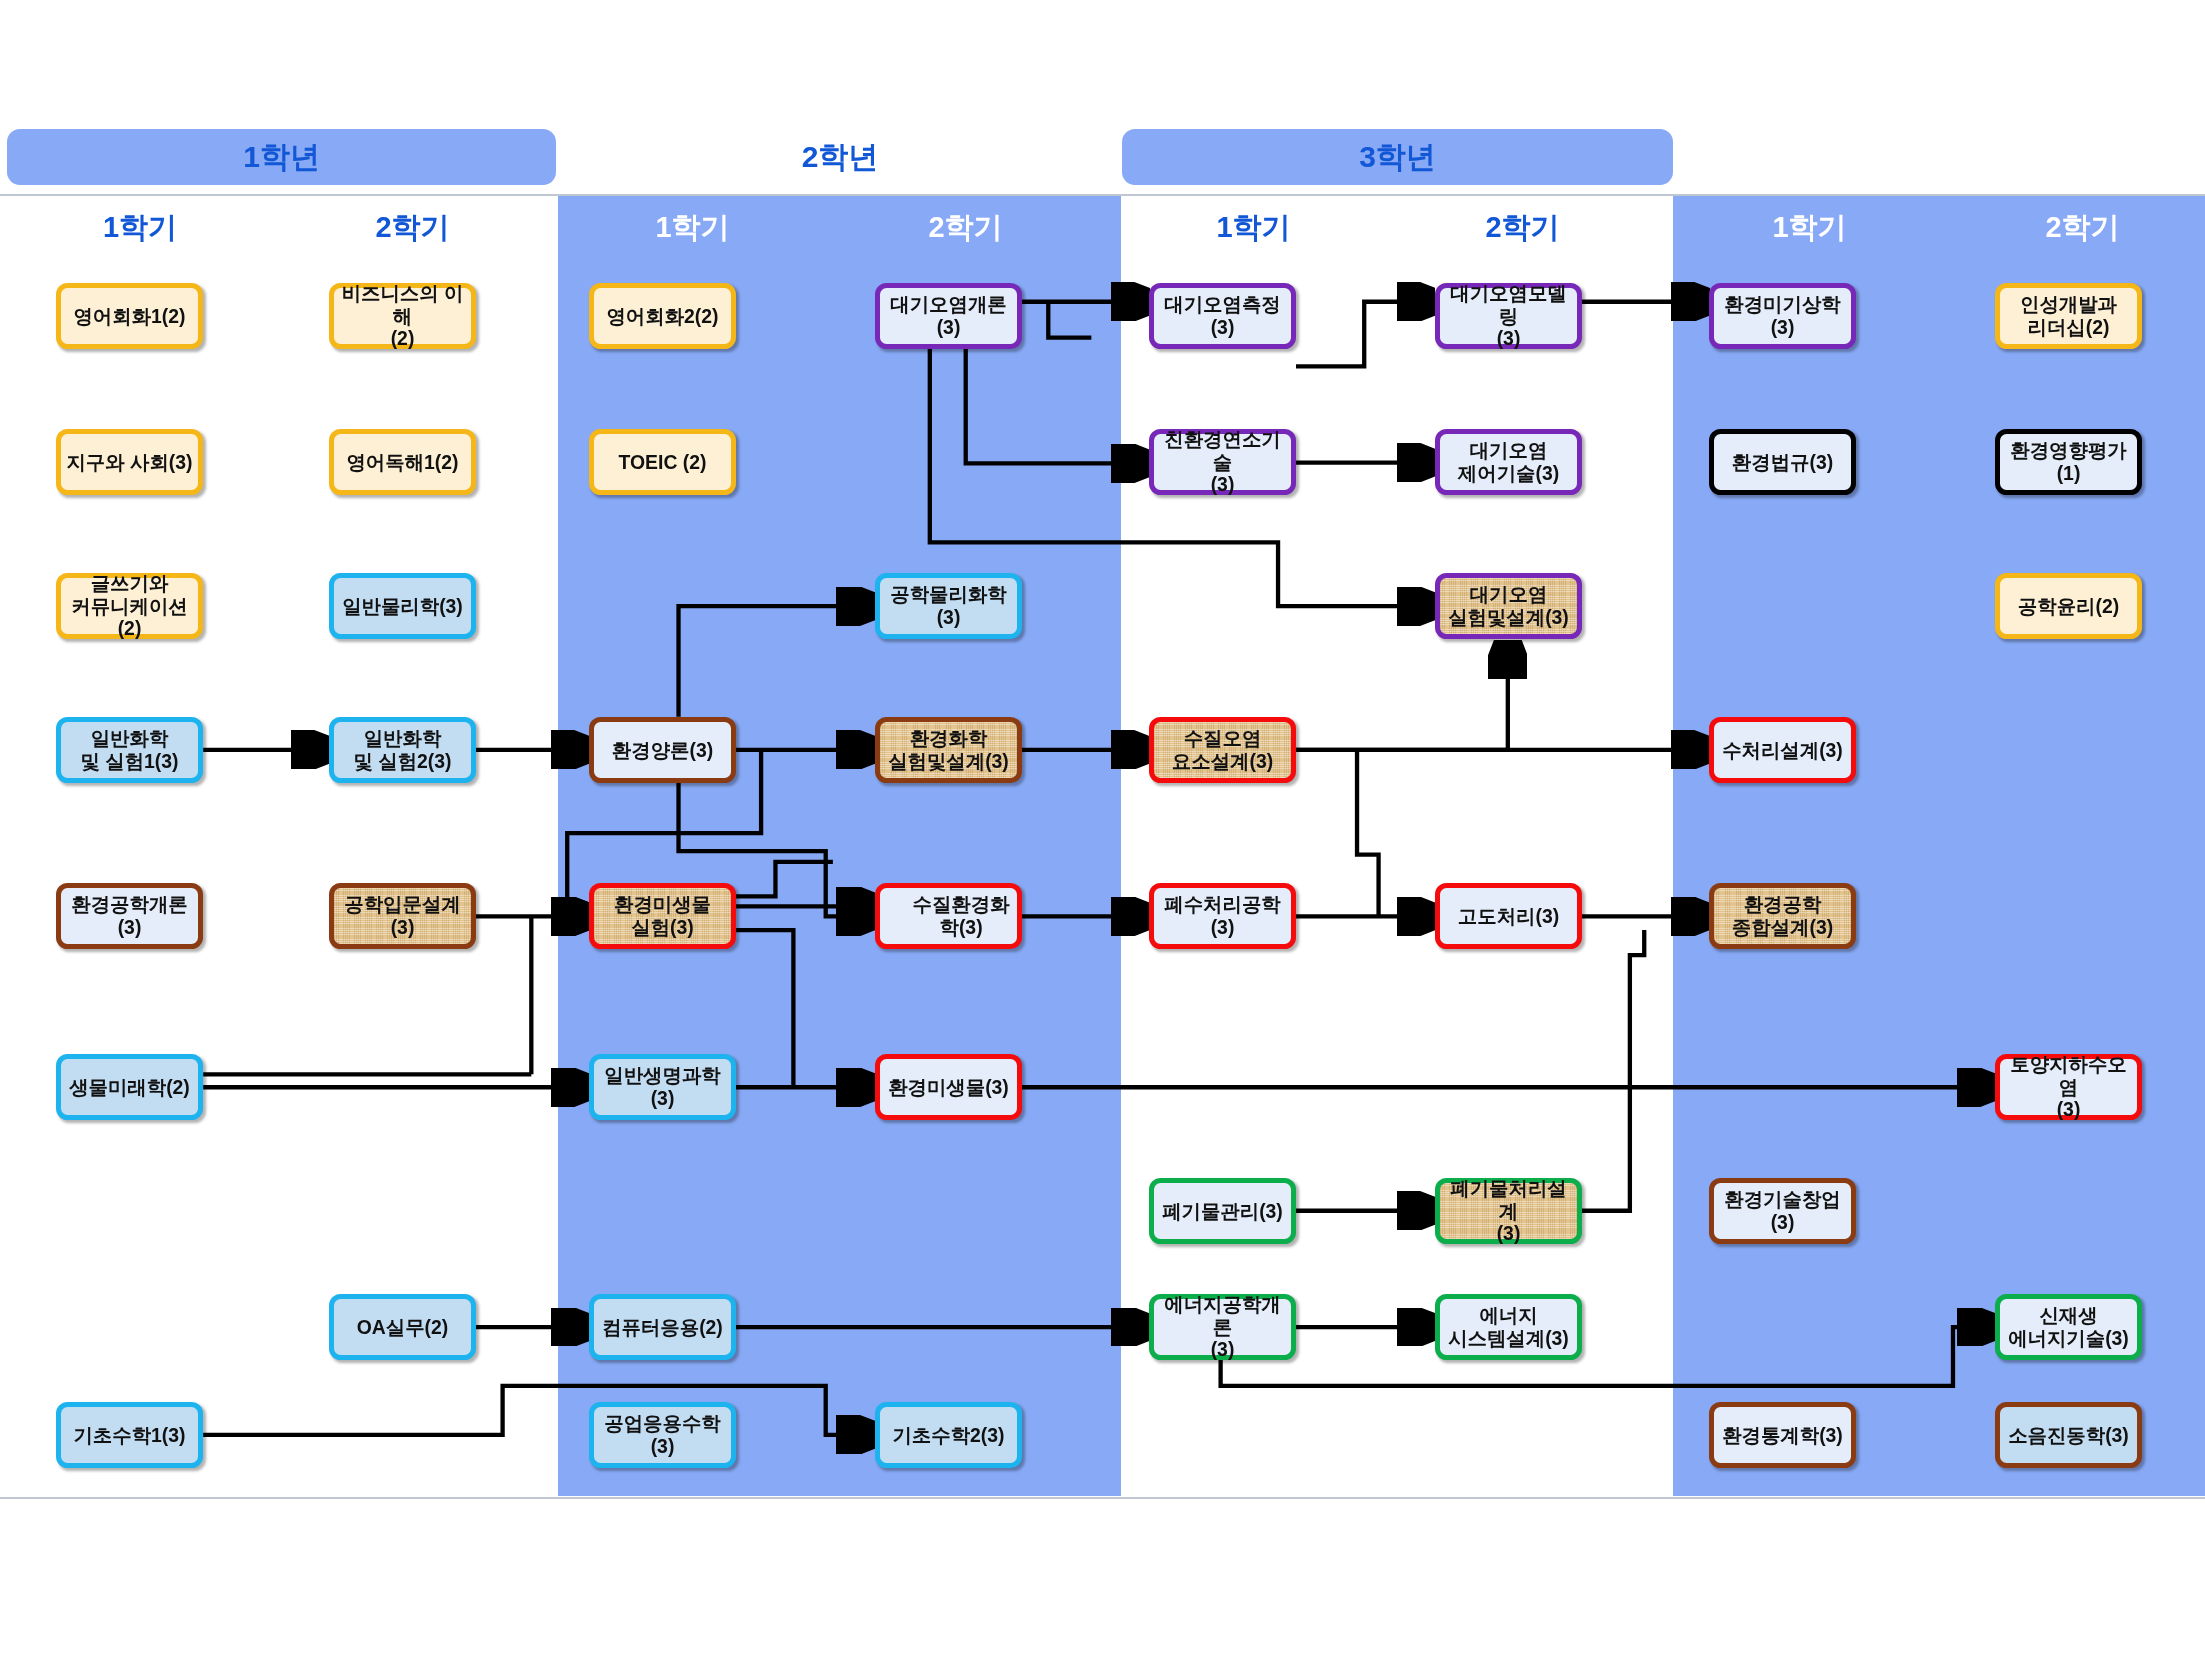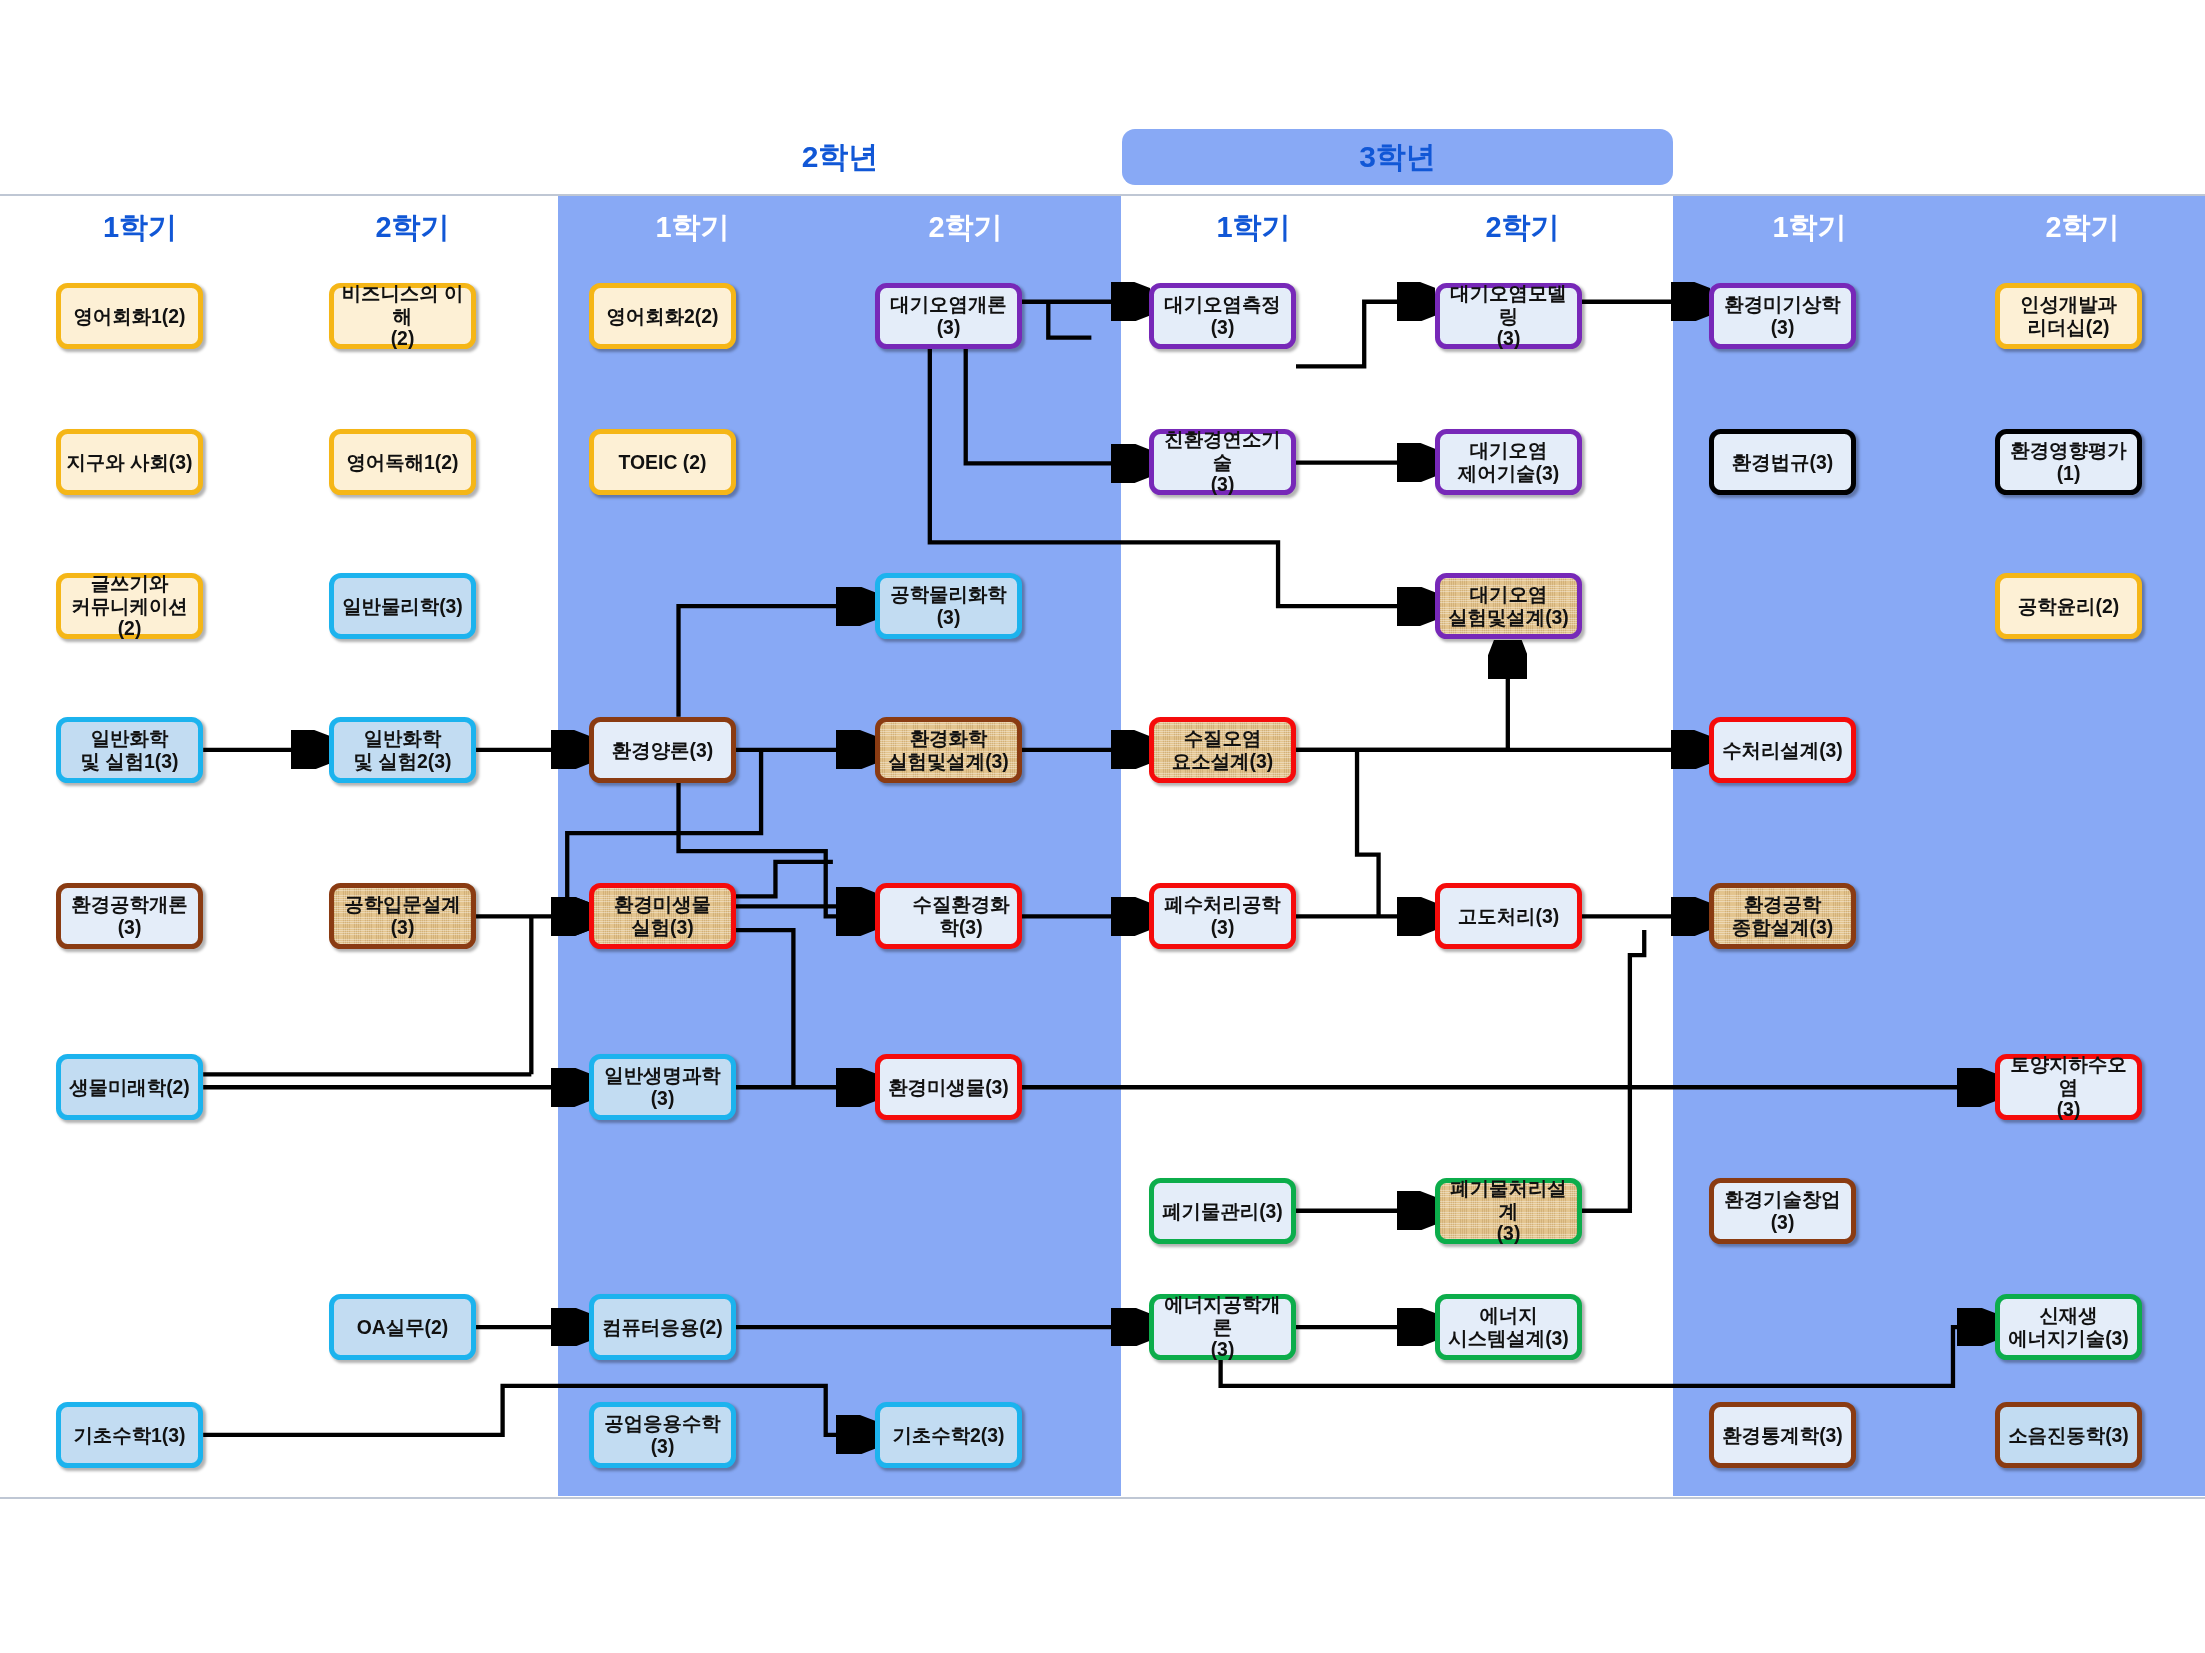--- a/index.html
+++ b/index.html
@@ -72,20 +72,23 @@
 </style>
 </head>
 <body>
 
 <div id="page">
 
 
   <div class="year-band" style="left:558px;width:563px;"></div>
   <div class="year-band" style="left:1673px;width:532px;"></div>
 
+  <div class="year-pill filled" style="left:7.2px;width:549px;">
+    <span>1학년</span>
+  </div>
   <div class="year-pill plain" style="left:560px;width:560px;">
     <span>2학년</span>
   </div>
   <div class="year-pill filled" style="left:1122px;width:551px;">
     <span>3학년</span>
   </div>
 
   <div class="hline-top"></div>
   <div class="hline-bot"></div>
 
@@ -194,21 +197,21 @@
   </svg>
 
   <div id="courses">
       <div class="course fill-cream bd-gyo" style="left: 56px; top: 283px; width: 147px; height: 66px;">영어회화1(2)</div>
       <div class="course fill-cream bd-gyo" style="left: 329px; top: 283px; width: 147px; height: 66px;">비즈니스의 이해
 (2)</div>
       <div class="course fill-cream bd-gyo" style="left: 56px; top: 429px; width: 147px; height: 66px;">지구와  사회(3)</div>
       <div class="course fill-cream bd-gyo" style="left: 329px; top: 429px; width: 147px; height: 66px;">영어독해1(2)</div>
       <div class="course fill-cream bd-gyo" style="left: 56px; top: 573px; width: 147px; height: 66px;">글쓰기와
 커뮤니케이션(2)</div>
-      <div class="course fill-ltblue bd-msc" style="left: 329px; top: 573px; width: 147px; height: 66px; border-radius: 12px;">일반물리학(3)</div>
+      <div class="course fill-ltblue bd-msc" style="left: 329px; top: 573px; width: 147px; height: 66px;">일반물리학(3)</div>
       <div class="course fill-ltblue bd-msc" style="left: 56px; top: 717px; width: 147px; height: 66px;">일반화학
 및  실험1(3)</div>
       <div class="course fill-ltblue bd-msc" style="left: 329px; top: 717px; width: 147px; height: 66px;">일반화학
 및  실험2(3)</div>
       <div class="course fill-paleblue bd-common" style="left: 56px; top: 883px; width: 147px; height: 66px;">환경공학개론(3)</div>
       <div class="course fill-design bd-common" style="left: 329px; top: 883px; width: 147px; height: 66px;">공학입문설계(3)</div>
       <div class="course fill-ltblue bd-msc" style="left: 56px; top: 1054px; width: 147px; height: 66px;">생물미래학(2)</div>
       <div class="course fill-ltblue bd-msc" style="left: 329px; top: 1294px; width: 147px; height: 66px;">OA실무(2)</div>
       <div class="course fill-ltblue bd-msc" style="left: 56px; top: 1402px; width: 147px; height: 66px;">기초수학1(3)</div>
       <div class="course fill-cream bd-gyo" style="left: 589px; top: 283px; width: 147px; height: 66px;">영어회화2(2)</div>

